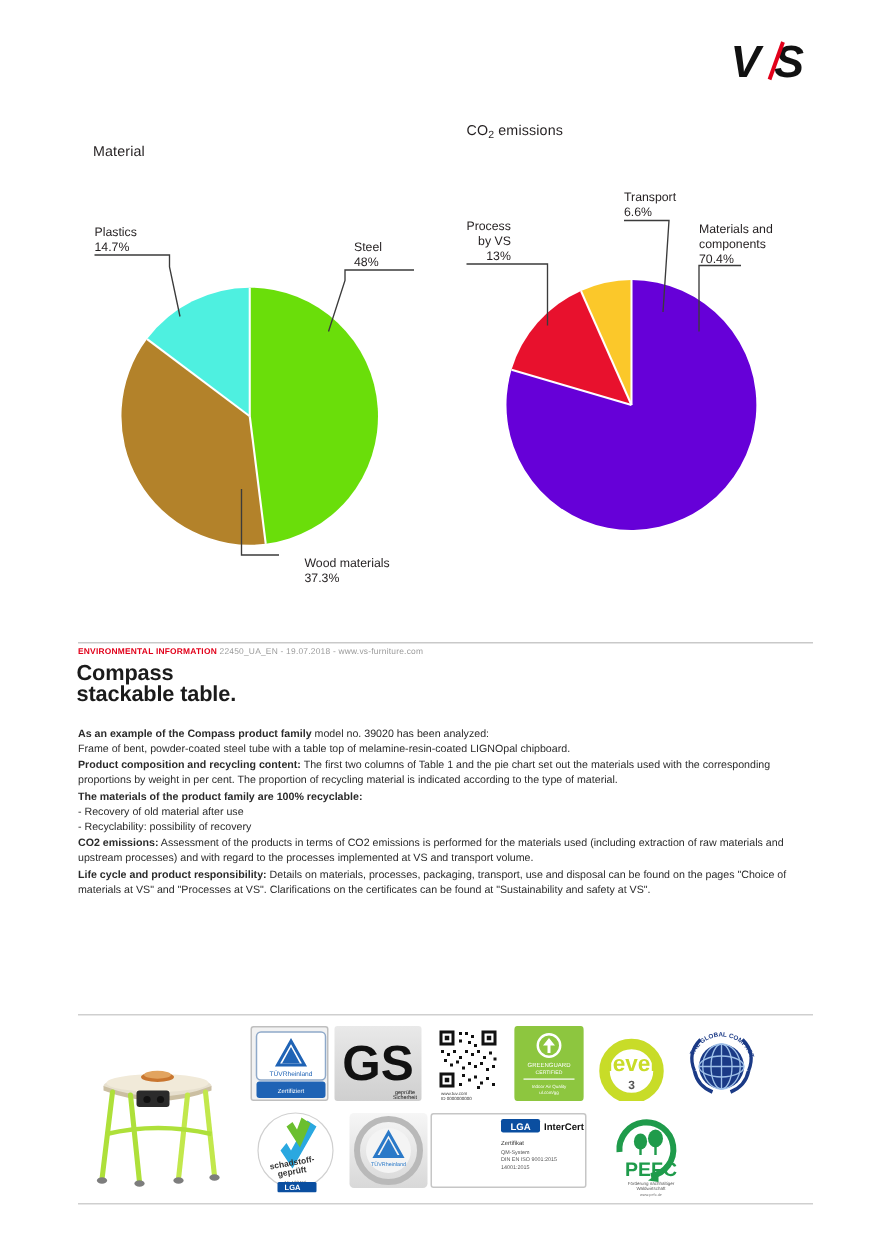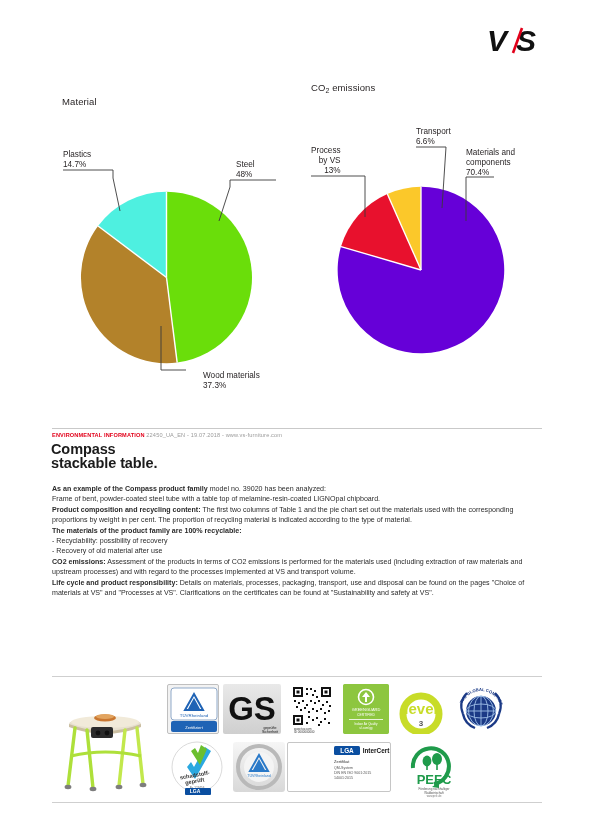--- a/index.html
+++ b/index.html
@@ -186,22 +186,22 @@
     <p>
       <b>As an example of the Compass product family</b><span> model no. 39020 has been analyzed:</span>
     </p>
     <p>Frame of bent, powder-coated steel tube with a table top of melamine-resin-coated LIGNOpal chipboard.</p>
     <p>
       <b>Product composition and recycling content:</b><span> The first two columns of Table 1 and the pie chart set out the materials used with the corresponding proportions by weight in per cent. The proportion of recycling material is indicated according to the type of material.</span>
     </p>
     <p>
       <b>The materials of the product family are 100% recyclable:</b>
     </p>
+    <p>- Recovery of old material after use</p>
     <p>- Recyclability: possibility of recovery</p>
-    <p>- Recovery of old material after use</p>
     <p>
       <b>CO2 emissions:</b><span> Assessment of the products in terms of CO2 emissions is performed for the materials used (including extraction of raw materials and upstream processes) and with regard to the processes implemented at VS and transport volume.</span>
     </p>
     <p>
       <b>Life cycle and product responsibility:</b><span> Details on materials, processes, packaging, transport, use and disposal can be found on the pages "Choice of materials at VS" and "Processes at VS". Clarifications on the certificates can be found at "Sustainability and safety at VS".</span>
     </p>
   </div>
 
   <div class="footer-rule" style="top:676px;"></div>
   <div class="footer-rule" style="top:802px;"></div>

